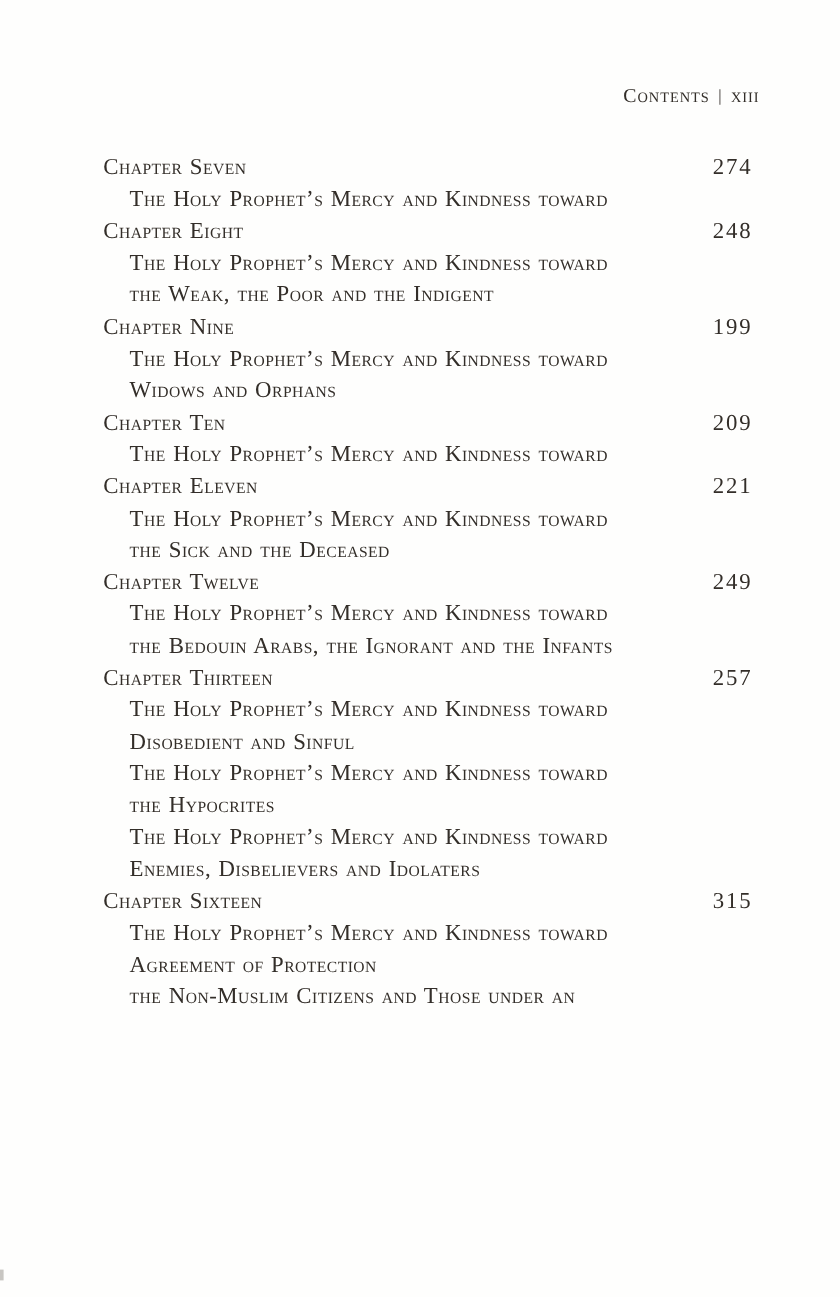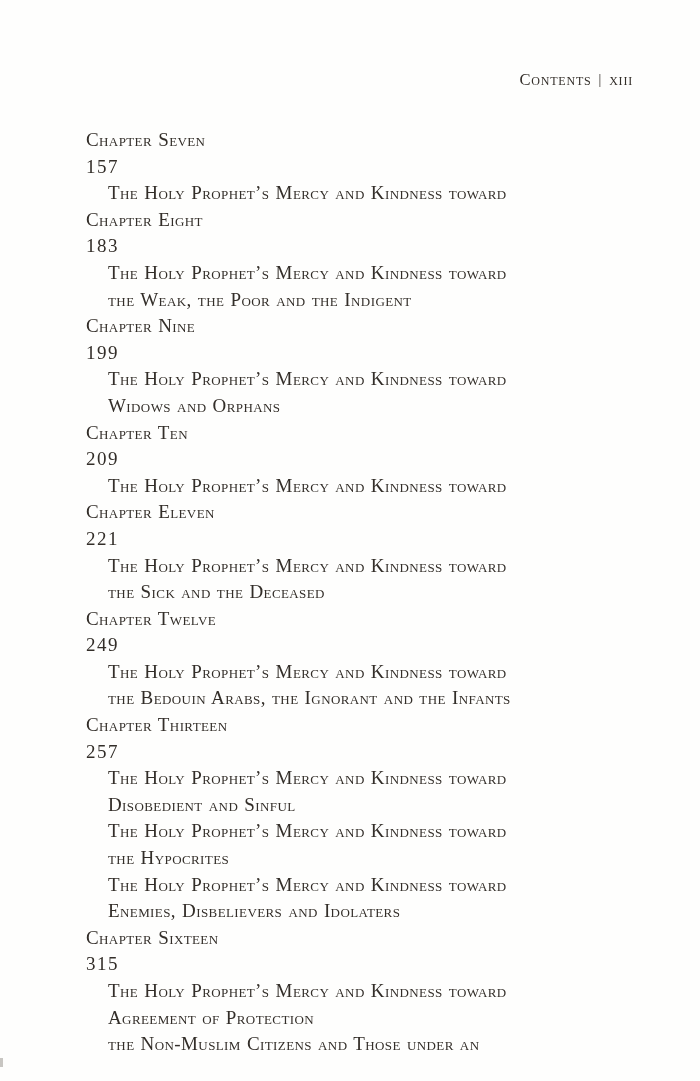--- a/index.html
+++ b/index.html
@@ -49,22 +49,21 @@
     right: 73px;
     font-size: 19px;
     line-height: 26.6px;
     font-variant: small-caps;
     letter-spacing: 0.4px;
     word-spacing: 1px;
   }
   .entry-row {
     display: flex;
     justify-content: space-between;
-    align-items: flex-start;
-    flex-direction: column;
+    align-items: center;
   }
   .chapter-label { white-space: nowrap; }
   .page-num {
     font-variant-numeric: oldstyle-nums;
     font-feature-settings: "onum" 1;
     letter-spacing: 1.5px;
   }
   .subtitle { padding-left: 22px; }
   .subtitle-line { white-space: nowrap; }
   
@@ -86,31 +85,31 @@
   <div class="running-header">
     <span>Contents</span>
     <span class="sep">|</span>
     <span>xiii</span>
   </div>
 
   <div class="toc">
   <div class="entry">
     <div class="entry-row">
       <span class="chapter-label">Chapter Seven</span>
-      <span class="page-num">157</span>
+      <span class="page-num">274</span>
     </div>
     <div class="subtitle">
           <div class="subtitle-line">The Holy Prophet’s Mercy and Kindness toward</div>
         </div>
   </div>
 
   <div class="entry">
     <div class="entry-row">
       <span class="chapter-label">Chapter Eight</span>
-      <span class="page-num">183</span>
+      <span class="page-num">248</span>
     </div>
     <div class="subtitle">
           <div class="subtitle-line">The Holy Prophet’s Mercy and Kindness toward</div>
           <div class="subtitle-line">the Weak, the Poor and the Indigent</div>
         </div>
   </div>
 
   <div class="entry">
     <div class="entry-row">
       <span class="chapter-label">Chapter Nine</span>

